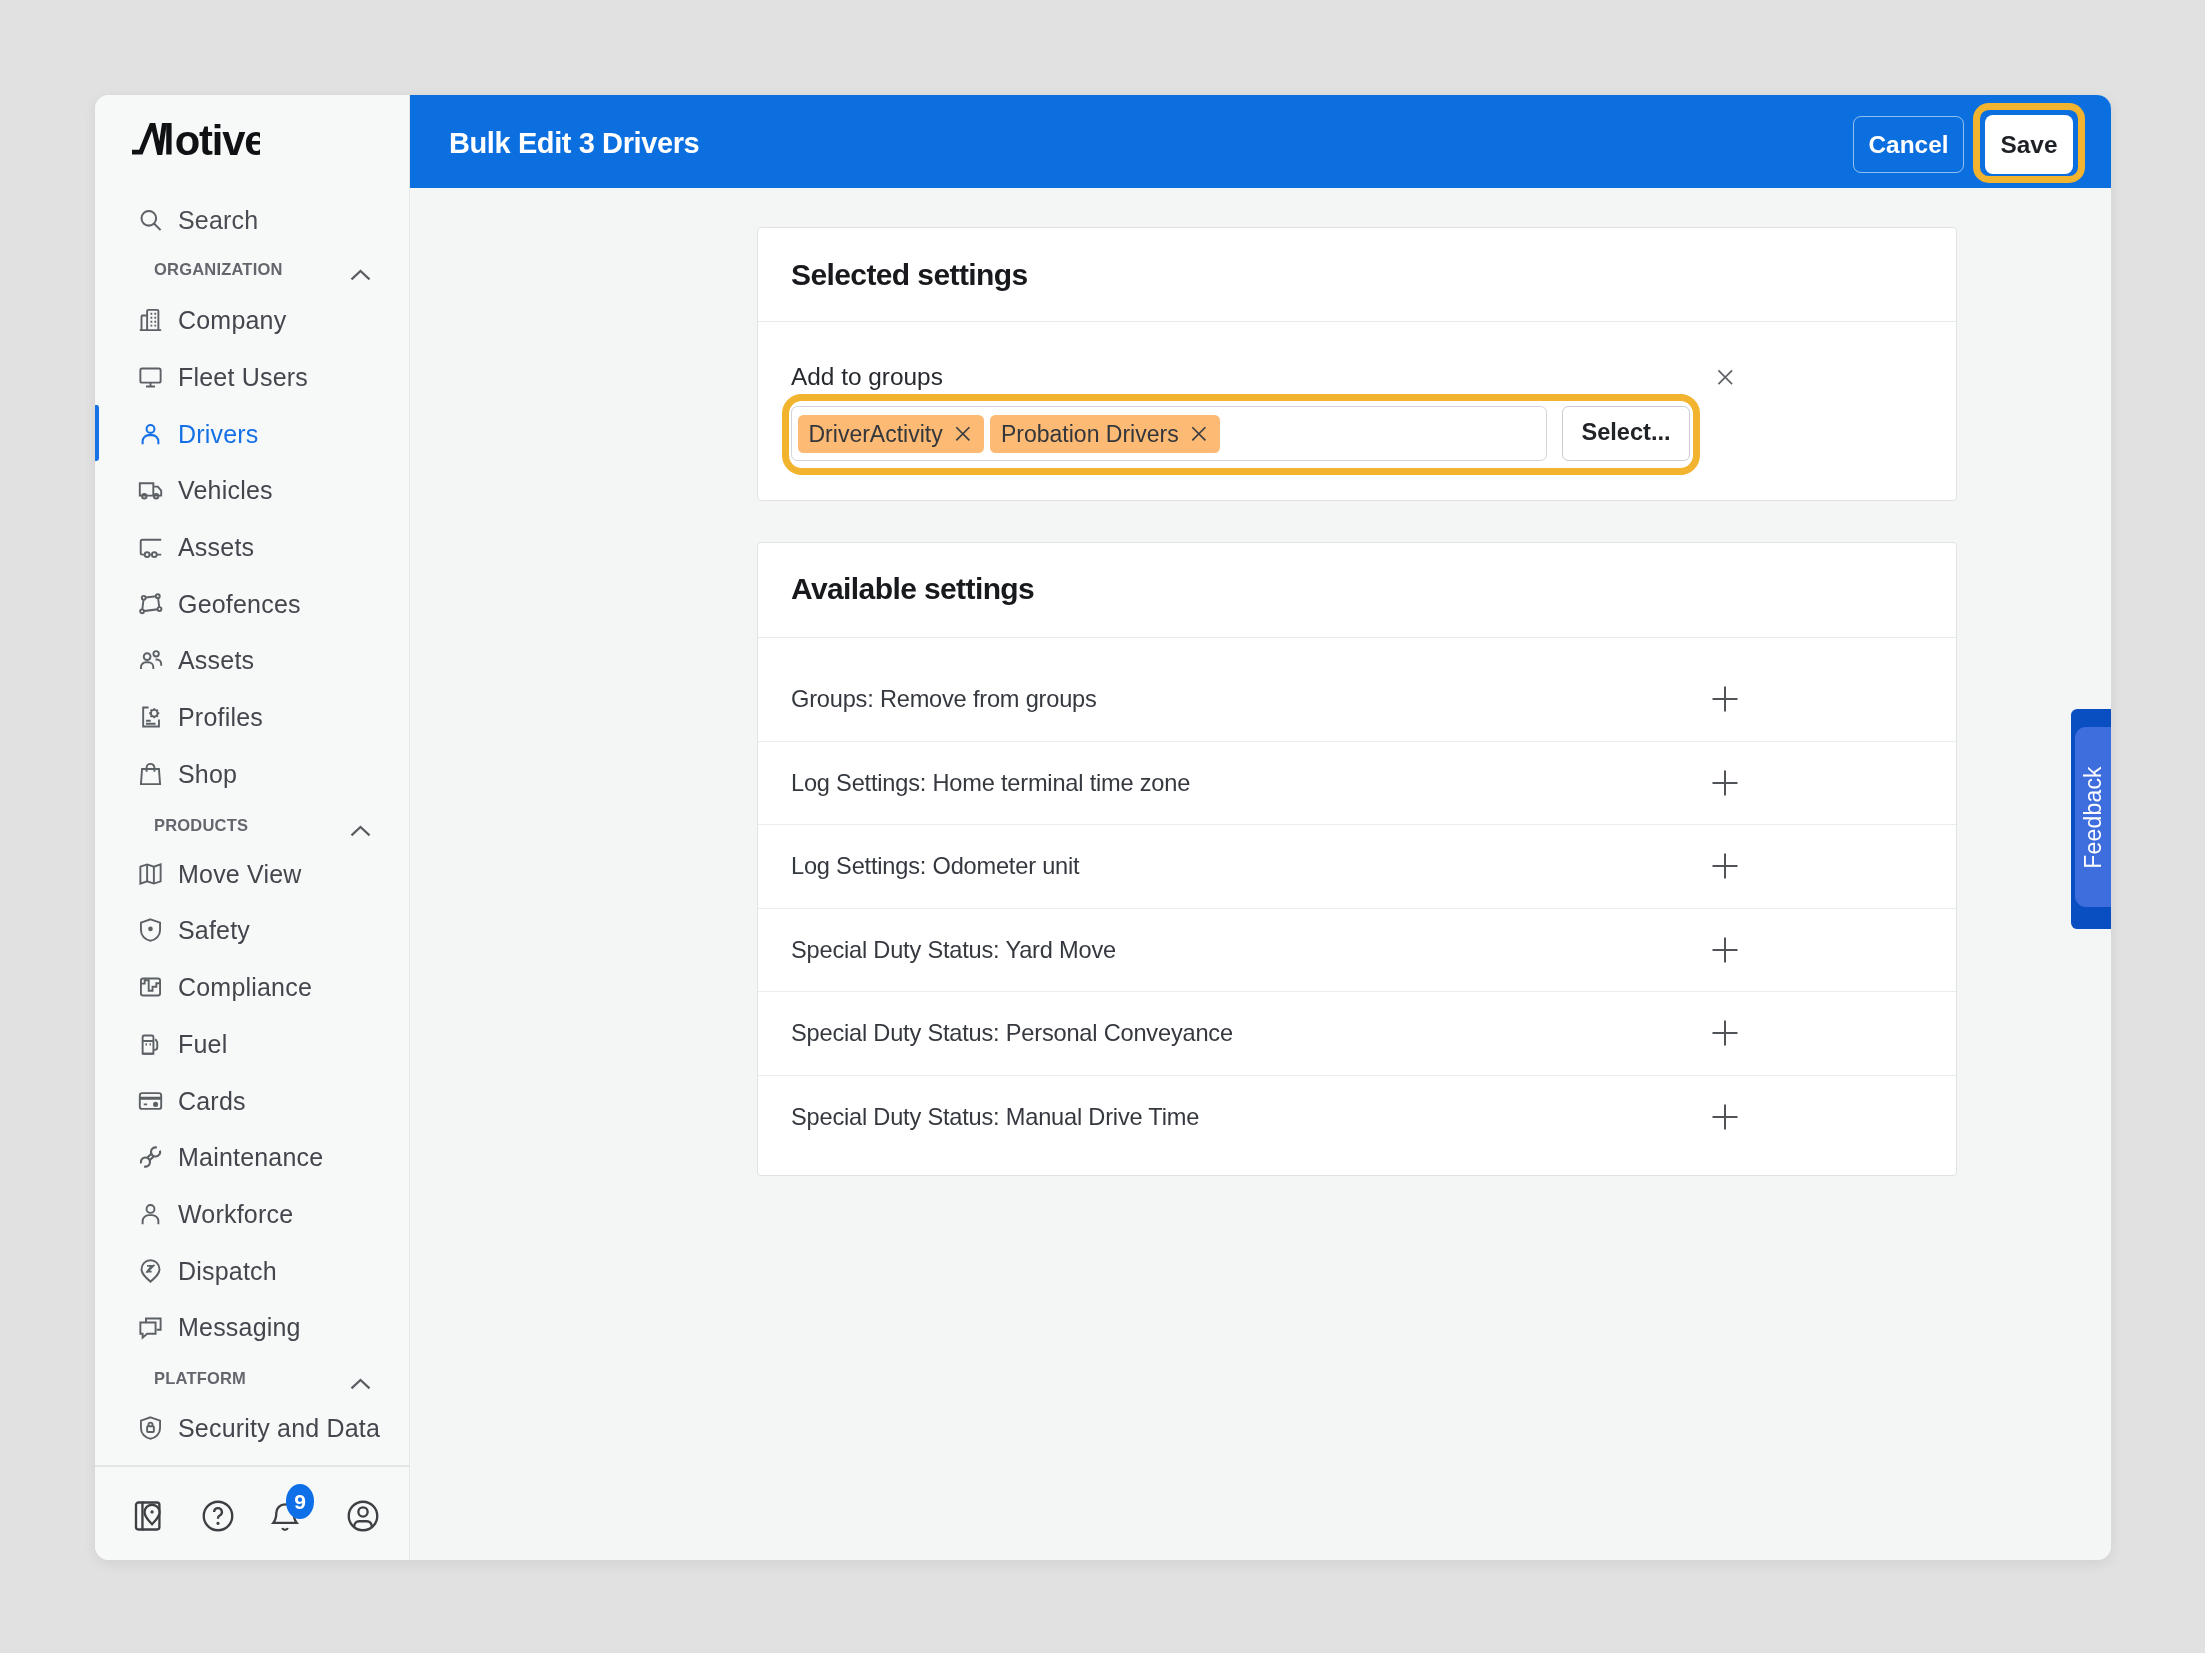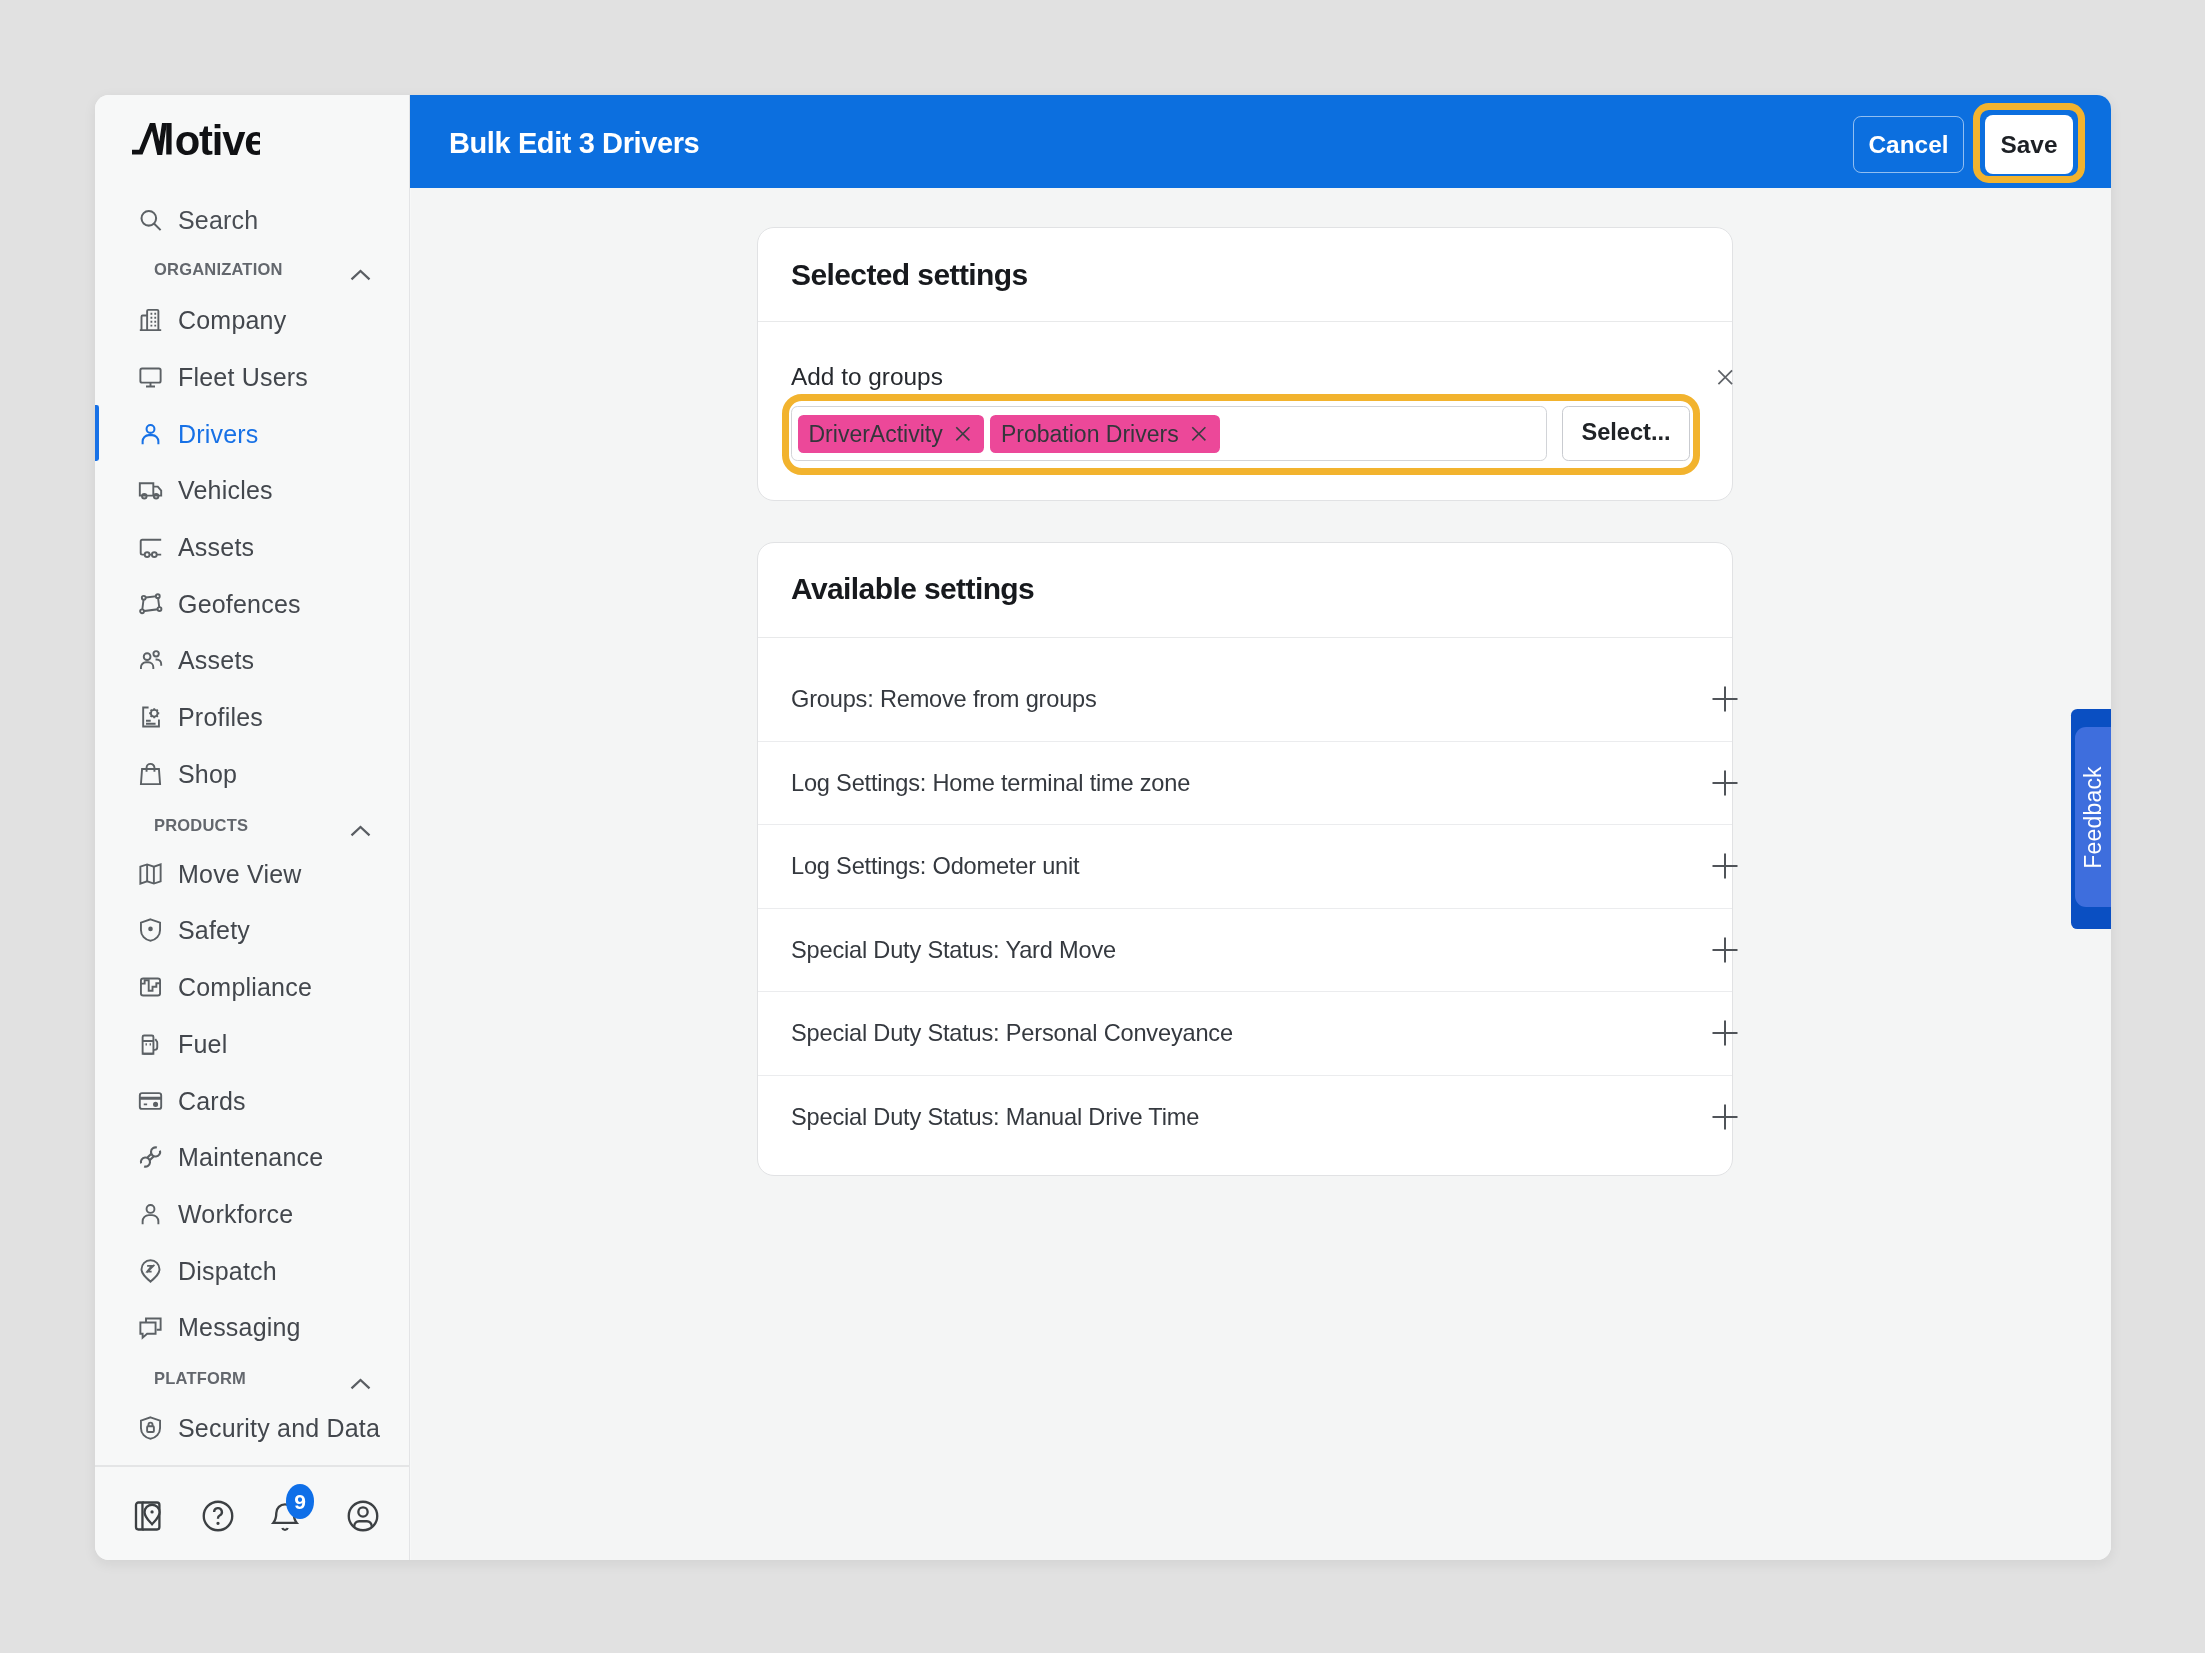--- a/index.html
+++ b/index.html
@@ -24,32 +24,32 @@
   #btn-cancel { position:absolute; left:1443px; top:21px; width:111px; height:57px;
                 border:1.6px solid rgba(255,255,255,0.55); border-radius:7.9px;
                 color:#fff; font-size:24.4px; font-weight:700; text-align:center; line-height:55px; }
   #save-ring { position:absolute; left:1563px; top:7.9px; width:112px; height:80px;
                border:7px solid #f2b32e; border-radius:15.8px; }
   #btn-save  { position:absolute; left:1575px; top:19.7px; width:88px; height:59px;
                background:#fff; border-radius:7.9px; color:#1d2025; font-size:24.4px;
                font-weight:700; text-align:center; line-height:59px; }
   
   #content { position:absolute; left:316px; top:93px; width:1700px; height:1372px; background:#f4f5f5; }
-  .card { position:absolute; left:346px; width:976px; background:#fff;
-          border:0.8px solid #e1e2e4; border-radius:17px; }
+  .card { position:absolute; left:346px; width:1200px; background:#fff;
+          border:0.8px solid #e1e2e4; border-radius:4px; }
   .card h2 { position:absolute; left:33px; font-size:30px; font-weight:700; color:#17191d; letter-spacing:-0.6px;}
   .hdiv { position:absolute; left:0; width:100%; height:0.8px; background:#e8e9ea; }
   
   #card1 { top:39px; height:274px; }
   #lab-add { position:absolute; left:33px; top:149px; transform:translateY(-50%); font-size:24.4px; color:#26292e; }
   #ring1 { position:absolute; left:24.4px; top:166px; width:918px; height:81px;
            border:7.9px solid #f2b32e; border-radius:19.7px; }
   #inputbox { position:absolute; left:33px; top:178px; width:756px; height:55px;
               background:#fff; border:1.6px solid #d2d4d8; border-radius:6.3px; }
-  .chip { position:absolute; top:7.9px; height:38px; background:#ec4899; border-radius:5.5px;
+  .chip { position:absolute; top:7.9px; height:38px; background:#fdba74; border-radius:5.5px;
           font-size:23px; color:#33363b; line-height:38px; padding:0 11px; white-space:nowrap; }
   .chip svg { vertical-align:middle; margin-left:10.2px; margin-top:-3.2px; }
   #btn-select { position:absolute; left:804px; top:178px; width:128px; height:55px;
                 background:#fff; border:1.6px solid #c9cbd0; border-radius:6.3px;
                 font-size:23.6px; font-weight:700; color:#202327; text-align:center; line-height:51px; }
   
   #card2 { top:354px; height:634px; }
   .row { position:absolute; left:0; width:100%; height:83px; }
   .row .rt { position:absolute; left:33px; top:50%; transform:translateY(-50%);
              font-size:23.6px; color:#35393f; letter-spacing:-0.2px; }

